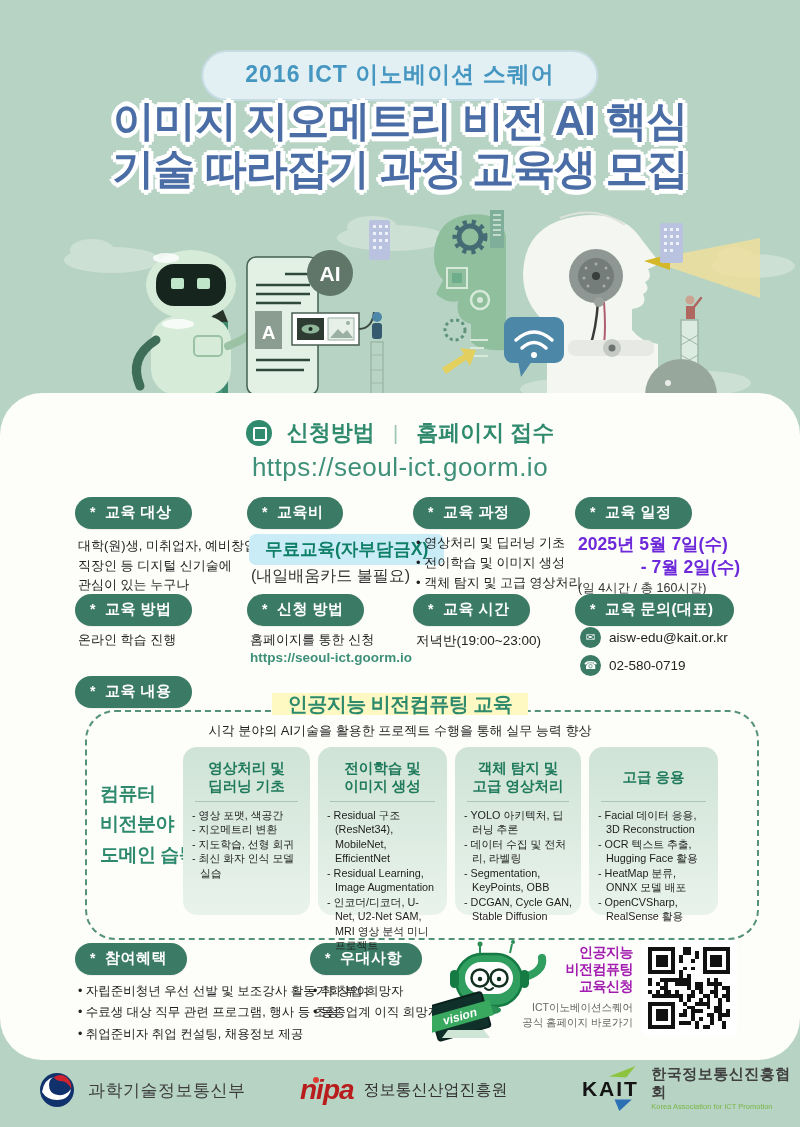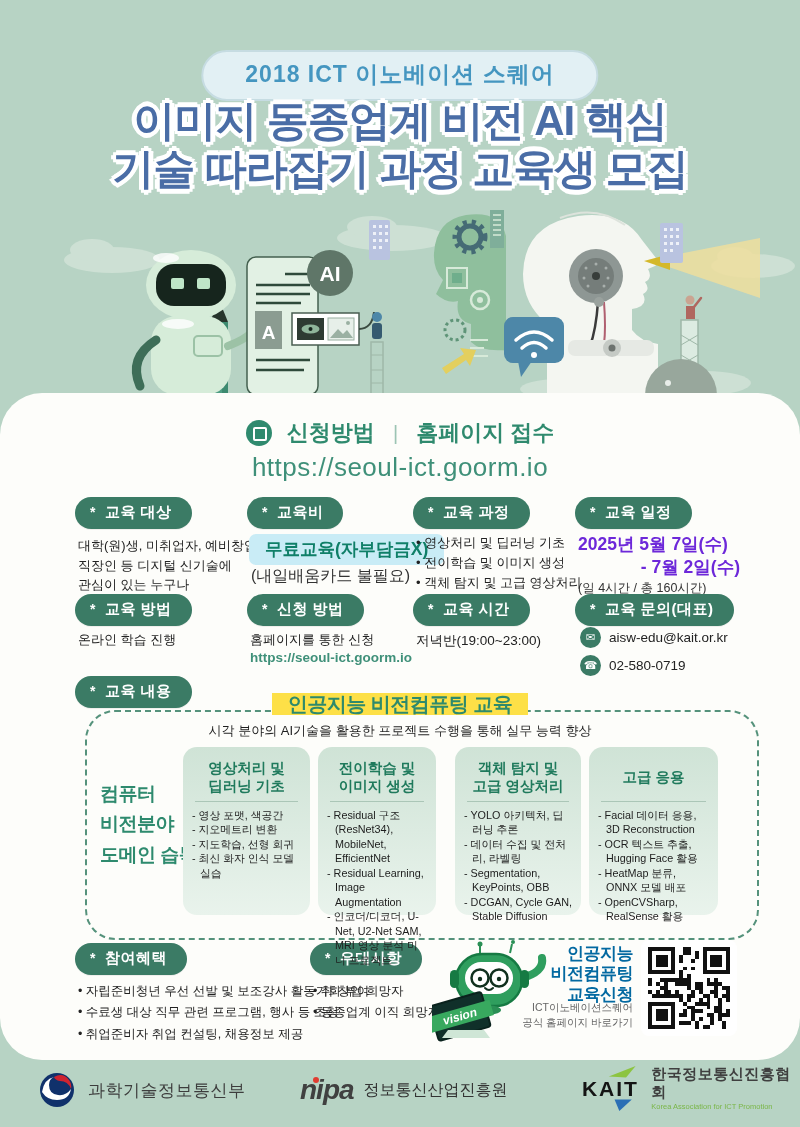--- a/index.html
+++ b/index.html
@@ -65,21 +65,21 @@
   .sched-note{position:absolute; font-size:12.5px; color:#333;}
   .apply-link{position:absolute; font-size:13.5px; font-weight:bold; color:#3f9079;}
   .contact-row{position:absolute; display:flex; align-items:center; gap:8px; font-size:13.5px; color:#222;}
   .cicon{
     width:21px; height:21px; border-radius:50%; background:#3b7b65; color:#fff;
     font-size:11px; display:flex; align-items:center; justify-content:center; flex:0 0 auto;
   }
   
   .content-title{position:absolute; top:691px; left:0; right:0; text-align:center; z-index:3;}
   .content-title span{
-    background:#fde047; padding:0 16px; color:#2e8a6c; font-size:20px; font-weight:800; letter-spacing:-0.5px;
+    background:#fef9c3; padding:0 16px; color:#2e8a6c; font-size:20px; font-weight:800; letter-spacing:-0.5px;
   }
   .content-sub{position:absolute; top:722px; left:0; right:0; text-align:center; z-index:3;
     font-size:13px; color:#1f1f1f;}
   .dashed-box{
     position:absolute; top:710px; left:85px; width:670px; height:226px;
     border:2px dashed #55927b; border-radius:30px; z-index:1;
   }
   .domain-label{
     position:absolute; left:100px; top:779px; z-index:2;
     font-size:19px; font-weight:800; color:#2e8a6e; line-height:1.6; letter-spacing:-0.5px;
@@ -89,59 +89,59 @@
     background:linear-gradient(180deg,#cfe3d6 0%,#e9f3ec 100%);
     border-radius:14px; padding:11px 9px 8px; box-sizing:border-box;
   }
   .ccard .ct{
     text-align:center; color:#1f7a5c; font-weight:800; font-size:14.5px; line-height:1.25;
     min-height:38px; display:flex; flex-direction:column; justify-content:center;
   }
   .ccard .divider{border-top:1px solid #abc6b7; margin:5px 3px 6px;}
   .ccard .ci{font-size:10.8px; line-height:1.34; color:#1d1d1d; padding-left:8px; text-indent:-8px;}
   .ccard .ci::before{content:"- ";}
-  .c1{left:183px; width:127px;} .c2{left:318px; width:118px;}
+  .c1{left:183px; width:127px;} .c2{left:318px; width:129px;}
   .c3{left:455px; width:126px;} .c4{left:589px; width:129px;}
   
   .benefit-list{position:absolute; font-size:12.5px; line-height:1.7; color:#222;}
   .benefit-list div{padding-left:12px; text-indent:-12px;}
   .benefit-list div::before{content:"• ";}
   
   .qr-title{
     position:absolute; left:505px; width:128px; top:944px; text-align:right;
-    color:#0369a1; font-size:17px; font-weight:800; line-height:1.2; letter-spacing:-0.5px;
+    color:#a21caf; font-size:14px; font-weight:800; line-height:1.2; letter-spacing:-0.5px;
   }
   .qr-cap{
     position:absolute; left:495px; width:138px; top:1000px; text-align:right;
     color:#666; font-size:10.5px; line-height:1.4;
   }
   .qr-box{
     position:absolute; left:641px; top:940px; width:96px; height:96px;
     background:#fff; border-radius:8px; padding:7px; box-sizing:border-box;
   }
   .qr-box svg{width:82px; height:82px; display:block;}
   
   .f-item{position:absolute; display:flex; align-items:center; gap:10px;}
   .gov-name{font-size:17px; color:#3d3d3d; letter-spacing:0.5px;}
   .nipa-logo{position:relative; font-size:28px; font-weight:bold; font-style:italic;
-    color:#404040; letter-spacing:-1px;}
+    color:#b91c1c; letter-spacing:-1px;}
   .nipa-dot{position:absolute; left:13px; top:3px; width:6px; height:6px; border-radius:50%; background:#e03c31;}
   .nipa-name{font-size:16px; color:#333;}
   .kait-names{display:flex; flex-direction:column; line-height:1.25;}
   .kait-kr{font-size:15px; font-weight:bold; color:#3f3f3f; letter-spacing:0.5px;}
   .kait-en{font-size:7.5px; color:#7ab648;}
 </style>
 </head>
 <body>
 
 <div class="poster">
 
-  <div class="top-badge">2018  ICT 이노베이션 스퀘어</div>
+  <div class="top-badge">2016  ICT 이노베이션 스퀘어</div>
   <div class="main-title">
-    <span style="display:block">이미지 동종업계 비전 AI 핵심</span>
+    <span style="display:block">이미지 지오메트리 비전 AI 핵심</span>
     <span style="display:block">기술 따라잡기 과정 교육생 모집</span>
   </div>
 
   <svg class="hero" viewBox="0 0 800 205">
 
     <g fill="#cde0d4">
       <ellipse cx="112" cy="70" rx="48" ry="13"></ellipse>
         <ellipse cx="92" cy="60" rx="22" ry="11"></ellipse>
       <ellipse cx="392" cy="48" rx="55" ry="13"></ellipse>
         <ellipse cx="372" cy="37" rx="25" ry="11"></ellipse>

